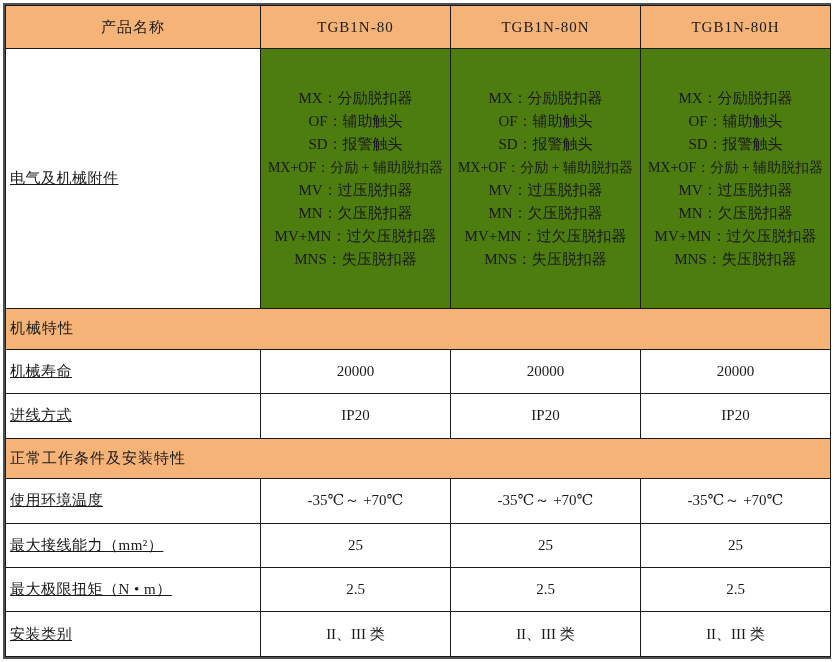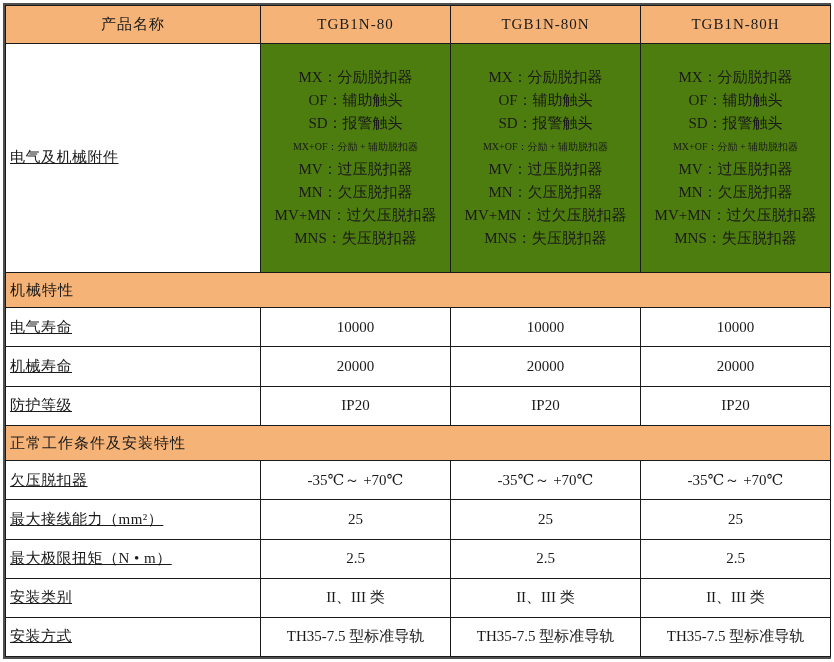--- a/index.html
+++ b/index.html
@@ -72,21 +72,21 @@
     text-align: center;
     vertical-align: middle;
     background: #4d7c0f;
   }
   .acc-line {
     line-height: 23px;
     white-space: nowrap;
     font-size: 15px;
   }
   .acc-line.long {
-    font-size: 10px;
+    font-size: 14px;
   }
 </style>
 </head>
 <body>
 
 <div id="stage">
   <div id="table-frame">
     <table class="spec">
       <colgroup>
         <col class="c-label">
@@ -135,44 +135,38 @@
           <div class="acc-line">MV+MN：过欠压脱扣器</div>
           <div class="acc-line">MNS：失压脱扣器</div>
         </td>
       </tr>
 
       <tr class="r-sect">
         <td class="section" colspan="4">机械特性</td>
       </tr>
 
       <tr class="r-data">
-        <td class="label">电气寿命</td>
-        <td class="val">10000</td>
-        <td class="val">10000</td>
-        <td class="val">10000</td>
-      </tr>
-      <tr class="r-data">
         <td class="label">机械寿命</td>
         <td class="val">20000</td>
         <td class="val">20000</td>
         <td class="val">20000</td>
       </tr>
       <tr class="r-data">
-        <td class="label">防护等级</td>
+        <td class="label">进线方式</td>
         <td class="val">IP20</td>
         <td class="val">IP20</td>
         <td class="val">IP20</td>
       </tr>
 
       <tr class="r-sect">
         <td class="section" colspan="4">正常工作条件及安装特性</td>
       </tr>
 
       <tr class="r-data">
-        <td class="label">欠压脱扣器</td>
+        <td class="label">使用环境温度</td>
         <td class="val">-35℃～ +70℃</td>
         <td class="val">-35℃～ +70℃</td>
         <td class="val">-35℃～ +70℃</td>
       </tr>
       <tr class="r-data">
         <td class="label">最大接线能力（mm²）</td>
         <td class="val">25</td>
         <td class="val">25</td>
         <td class="val">25</td>
       </tr>
@@ -181,22 +175,16 @@
         <td class="val">2.5</td>
         <td class="val">2.5</td>
         <td class="val">2.5</td>
       </tr>
       <tr class="r-data">
         <td class="label">安装类别</td>
         <td class="val">II、III 类</td>
         <td class="val">II、III 类</td>
         <td class="val">II、III 类</td>
       </tr>
-      <tr class="r-data">
-        <td class="label">安装方式</td>
-        <td class="val">TH35-7.5 型标准导轨</td>
-        <td class="val">TH35-7.5 型标准导轨</td>
-        <td class="val">TH35-7.5 型标准导轨</td>
-      </tr>
     </tbody>
       </table>
   </div>
 </div>
 
 </body></html>

